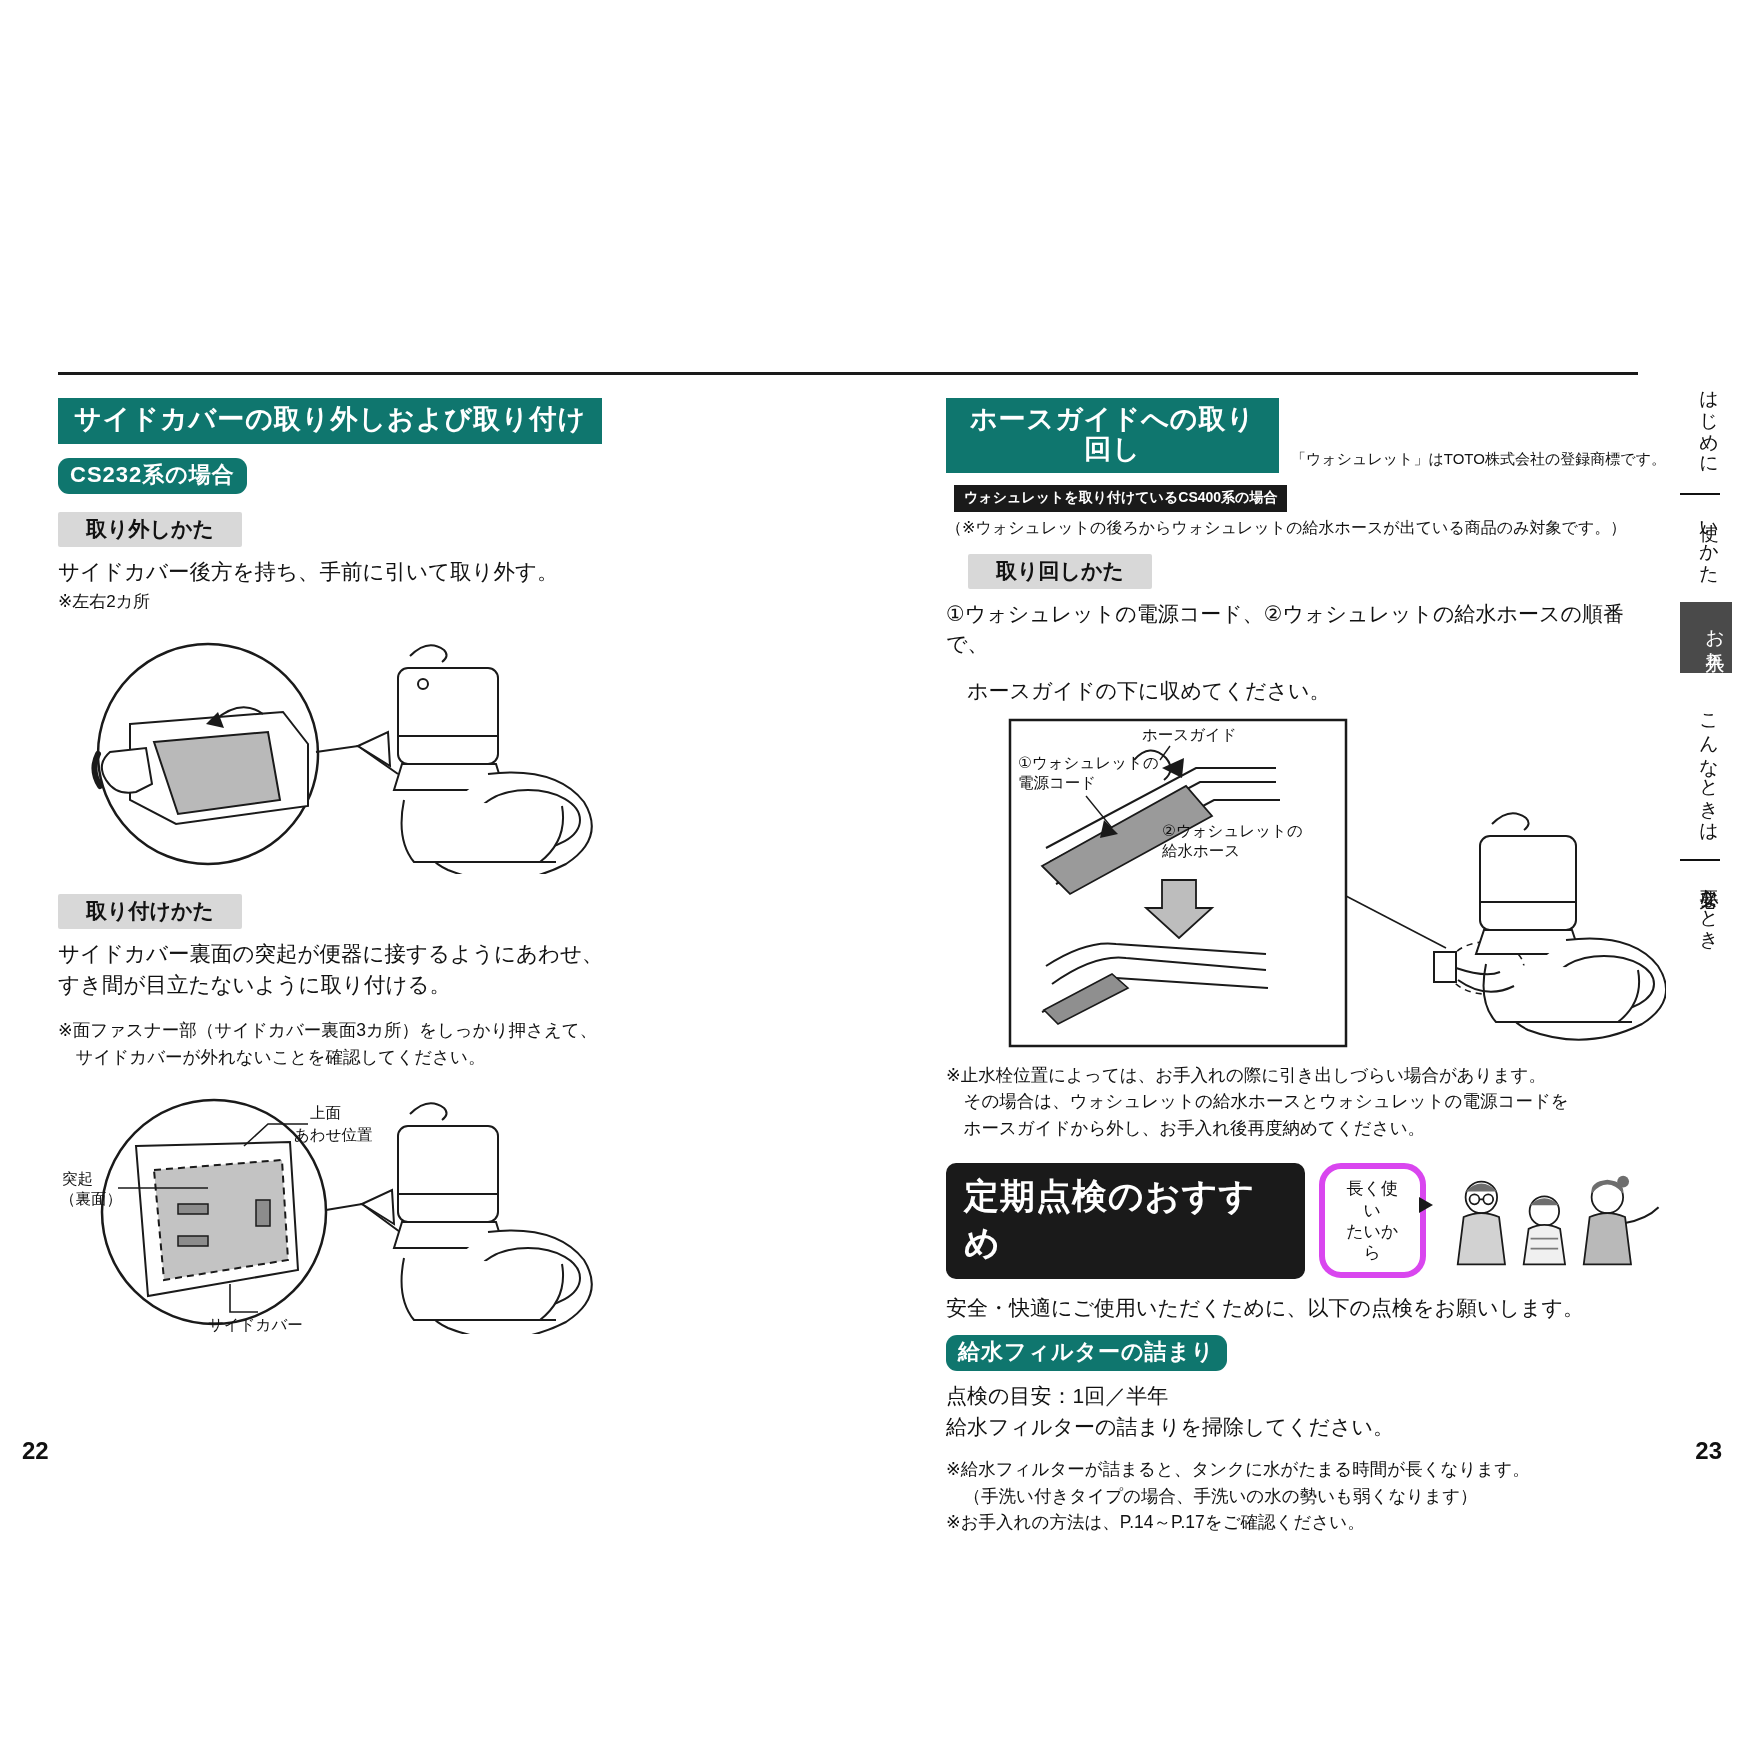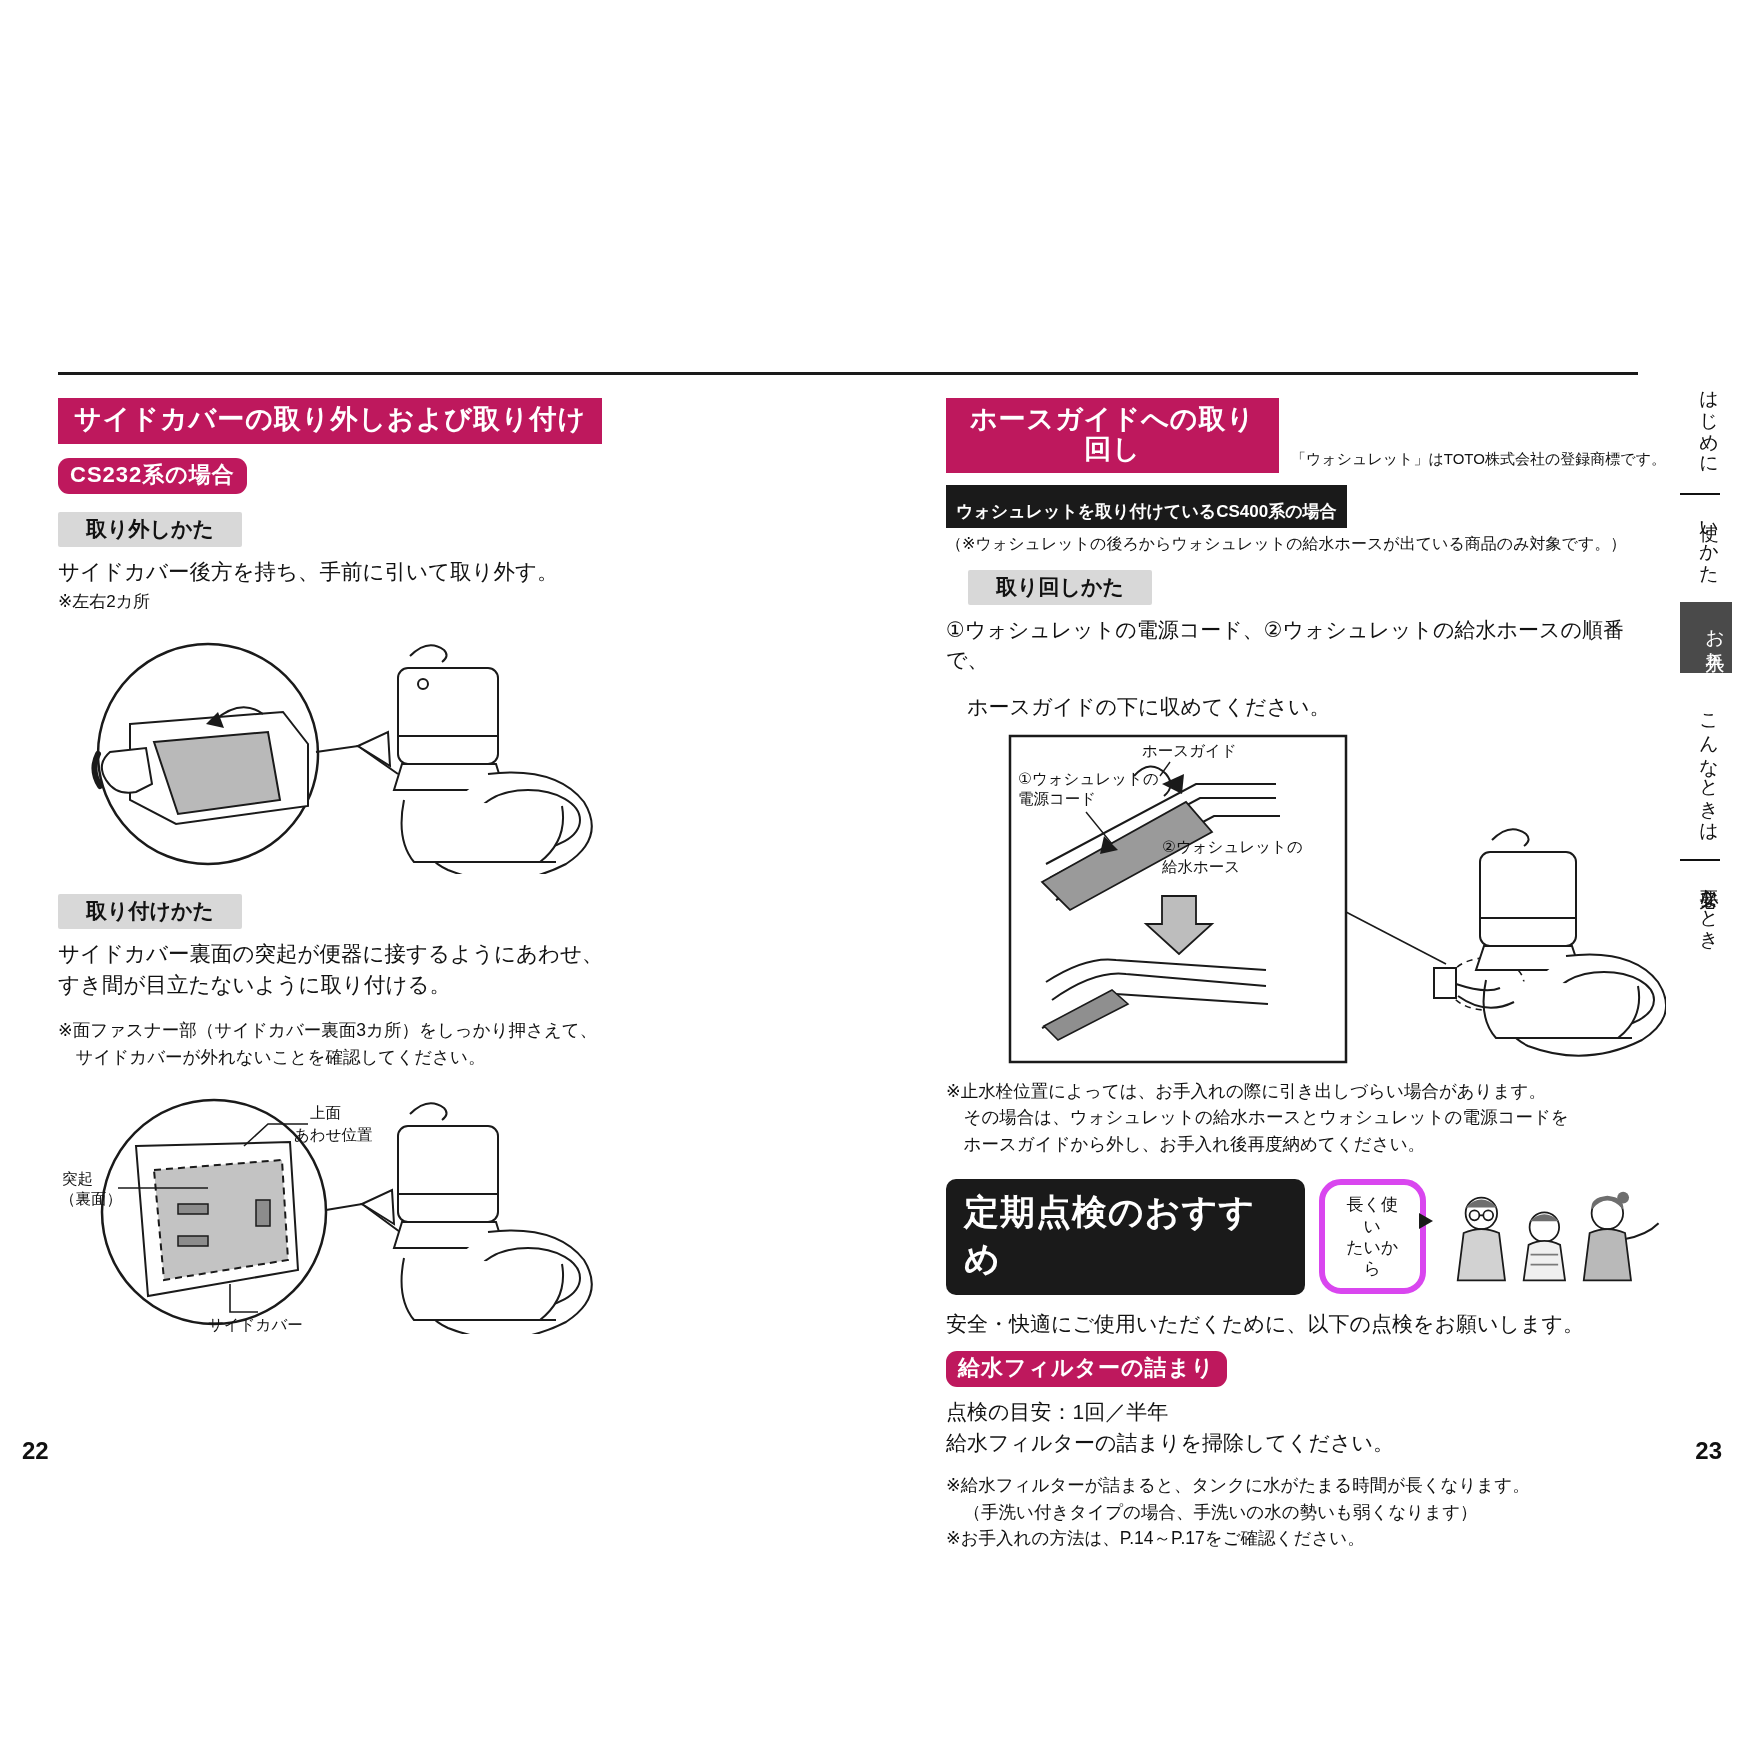--- a/index.html
+++ b/index.html
@@ -24,21 +24,21 @@
   }
   .col{
     position:absolute;top:26px;width:700px;
   }
   .col-left{left:0;}
   .col-right{left:888px;width:720px;}
 
   
   .hdr-black{
     display:inline-block;
-    background:#be185d;color:#fff;
+    background:#0f766e;color:#fff;
     font-size:27px;font-weight:bold;
     padding:7px 16px 9px 16px;
     letter-spacing:1px;
     line-height:1.1;
   }
   .hdr-black.small{font-size:22px;padding:5px 12px 7px 12px;border-radius:11px;}
   .hdr-gray{
     display:inline-block;
     background:#d8d8d8;color:#111;
     font-size:21px;font-weight:bold;
@@ -57,21 +57,21 @@
   .para.tiny{font-size:16px;line-height:1.45;}
   .note{font-size:17.5px;line-height:1.5;margin-top:8px;}
 
   
   .fig{position:relative;}
   .fig svg{display:block;}
 
   
   .subhead-black{
     display:inline-block;background:#1a1a1a;color:#fff;
-    font-size:17px;font-weight:bold;padding:15px 10px 5px 10px;
+    font-size:14px;font-weight:bold;padding:4px 10px 5px 10px;margin-left:8px;
   }
   .teiki{
     display:flex;align-items:center;gap:14px;margin-top:22px;
   }
   .teiki-title{
     background:#1a1a1a;color:#fff;font-size:35px;font-weight:bold;
     padding:10px 18px 12px 18px;border-radius:10px;letter-spacing:1px;
   }
   .bubble{
     position:relative;border:6px solid #d946ef;border-radius:22px;

